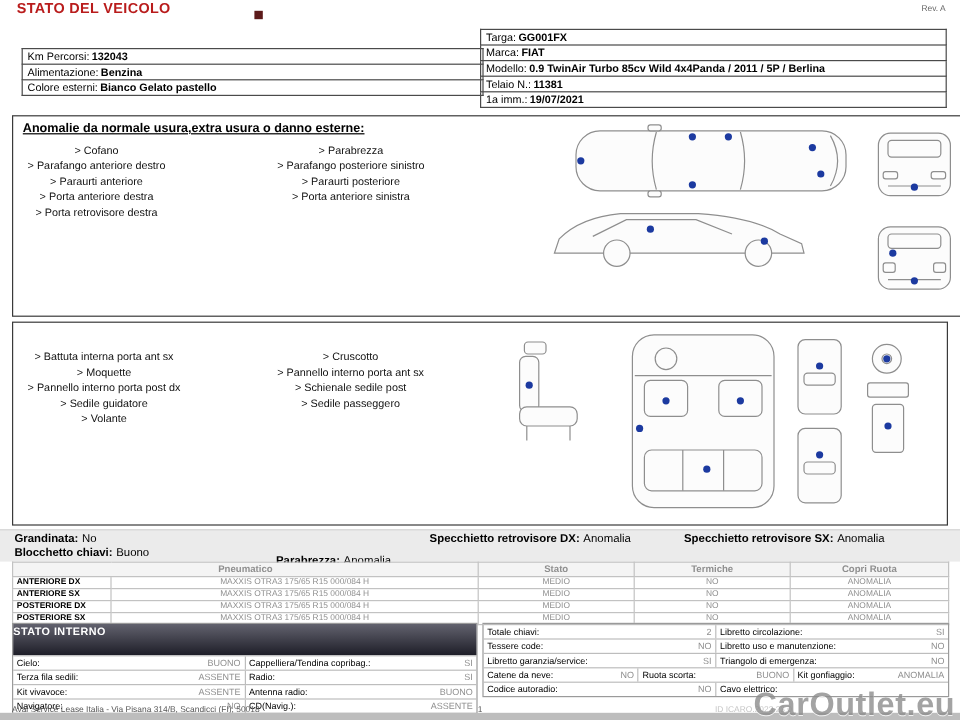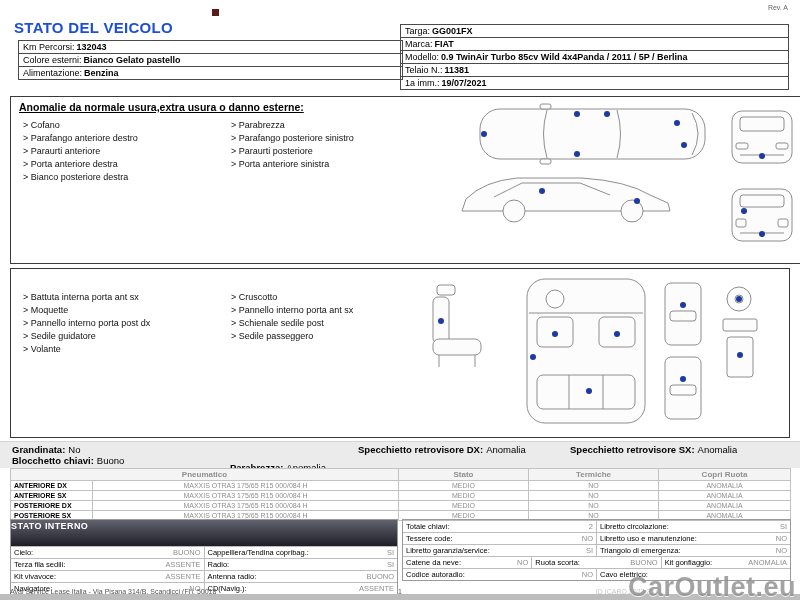--- a/index.html
+++ b/index.html
@@ -1,35 +1,35 @@
 <!DOCTYPE html>
 <html><head>
 <meta charset="utf-8">
 <style>
   html,body{margin:0;padding:0;background:#c9c9c9;font-family:"Liberation Sans",sans-serif;}
   .page{position:relative;width:800px;height:600px;background:#ffffff;overflow:hidden;outline:1px solid #a8a8a8;}
 
   
-  .title{position:absolute;left:14px;top:19px;font-size:15px;font-weight:bold;color:#1d4ed8;letter-spacing:.3px;}
+  .title{position:absolute;left:14px;top:0;font-size:12px;font-weight:bold;color:#b91c1c;letter-spacing:.3px;}
   .title-sq{position:absolute;left:212px;top:9px;width:7px;height:7px;background:#5c1a1a;}
   .rev{position:absolute;right:12px;top:4px;font-size:7px;color:#666;}
 
   
   table.info{position:absolute;border-collapse:collapse;}
   .info td{border:1px solid #4a4a4a;font-size:9px;padding:0 4px;height:12px;white-space:nowrap;overflow:hidden;}
   .info .val{font-weight:bold;margin-left:2px;}
   #info-left{left:18px;top:24px;width:385px;margin-top:16px;}
   #info-right{left:400px;top:24px;width:389px;}
 
   
   .anom{position:absolute;left:10px;width:778px;border:1px solid #3a3a3a;background:#fff;}
   #anom-ext{top:96px;height:166px;padding-left:15px;}
   #anom-int{top:268px;height:168px;}
   .anom h3{margin:0;position:absolute;left:8px;top:4px;font-size:10.5px;font-weight:bold;text-decoration:underline;}
-  .acol{position:absolute;top:22px;}
+  .acol{position:absolute;top:22px;text-align:center;}
   .acol.c1{left:12px;}
   .acol.c2{left:205px;margin-left:15px;}
   .itm{font-size:9px;line-height:13px;color:#111;white-space:nowrap;}
   .itm::before{content:"> ";}
   .anom svg{position:absolute;right:4px;top:6px;}
 
   
   .statusband{position:absolute;left:0;top:441px;width:800px;height:26px;background:#ebebeb;border-top:1px solid #d5d5d5;}
   .sl{position:absolute;font-size:9.5px;white-space:nowrap;}
   .sl .l{font-weight:bold;}
@@ -68,24 +68,24 @@
   <div class="title">STATO DEL VEICOLO</div>
   <div class="title-sq"></div>
   <div class="rev">Rev. A</div>
 
   <table class="info" id="info-left">
     <tbody>
         <tr>
           <td><span>Km Percorsi:</span><span class="val">132043</span></td>
         </tr>
     <tr>
+          <td><span>Alimentazione:</span><span class="val">Benzina</span></td>
+        </tr>
+    <tr>
           <td><span>Colore esterni:</span><span class="val">Bianco Gelato pastello</span></td>
-        </tr>
-    <tr>
-          <td><span>Alimentazione:</span><span class="val">Benzina</span></td>
         </tr>
   </tbody>
     </table>
 
   <table class="info" id="info-right">
     <tbody>
         <tr>
           <td><span>Targa:</span><span class="val">GG001FX</span></td>
         </tr>
     <tr>
@@ -103,21 +103,21 @@
   </tbody>
     </table>
 
   <div class="anom" id="anom-ext">
     <h3>Anomalie da normale usura,extra usura o danno esterne:</h3>
     <div class="acol c1">
       <div class="itm">Cofano</div>
       <div class="itm">Parafango anteriore destro</div>
       <div class="itm">Paraurti anteriore</div>
       <div class="itm">Porta anteriore destra</div>
-      <div class="itm">Bianco posteriore destra</div>
+      <div class="itm">Porta retrovisore destra</div>
     </div>
     <div class="acol c2">
       <div class="itm">Parabrezza</div>
       <div class="itm">Parafango posteriore sinistro</div>
       <div class="itm">Paraurti posteriore</div>
       <div class="itm">Porta anteriore sinistra</div>
     </div>
     <svg width="378" height="152" viewBox="0 0 378 152">
       <g stroke="#8e8e8e" fill="#fcfcfc" stroke-width="1">
         <g>

